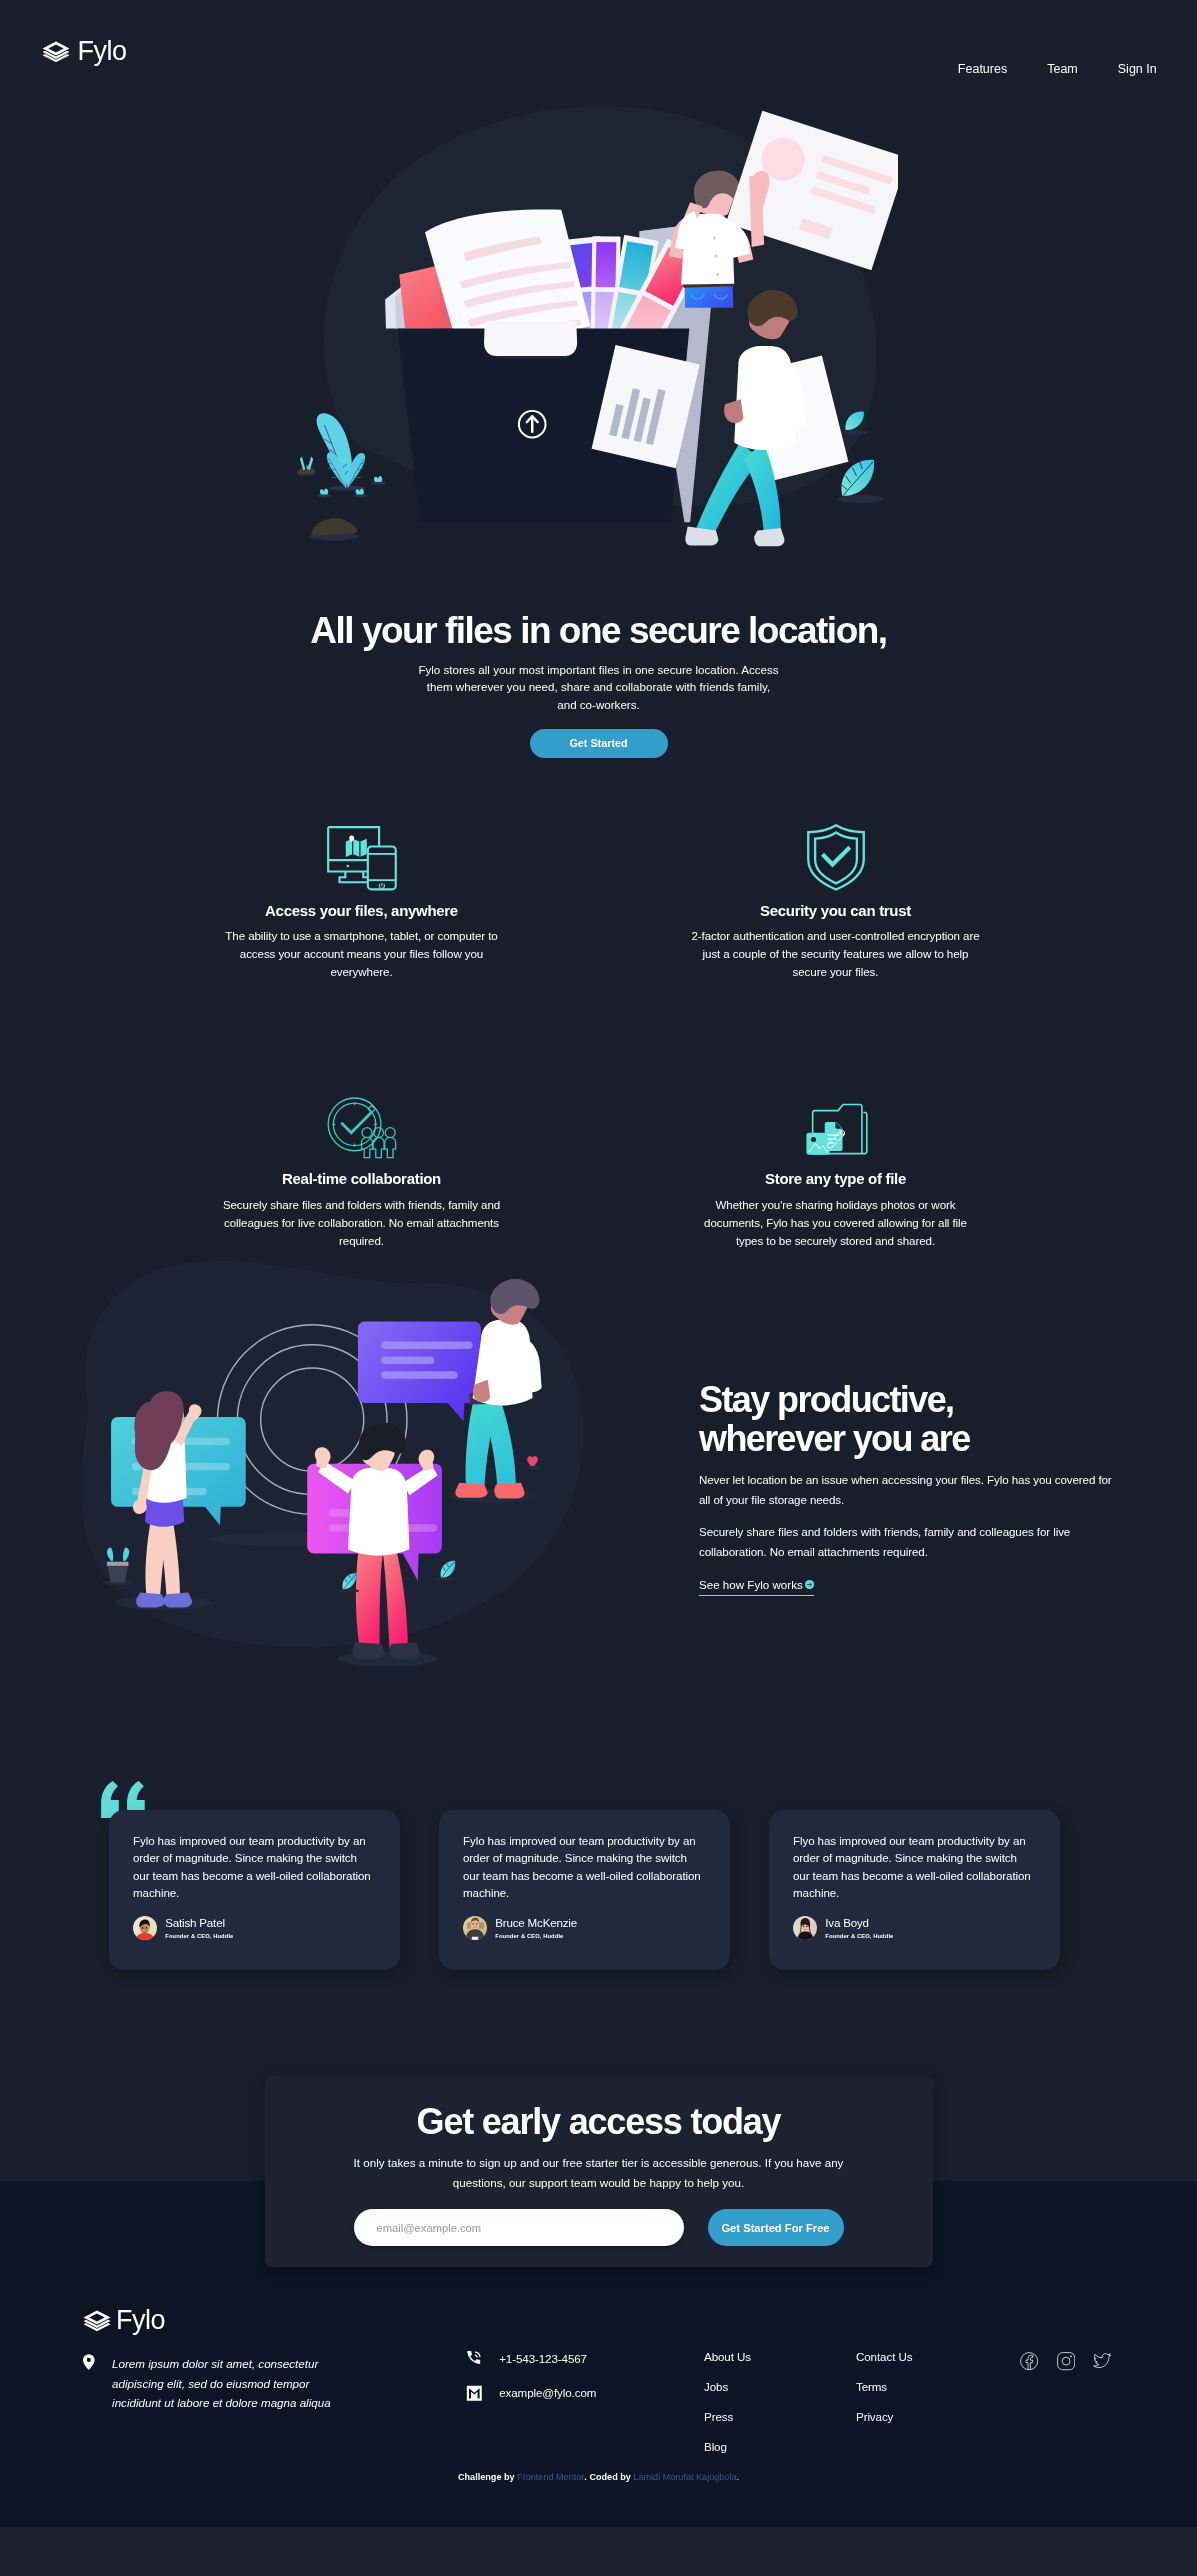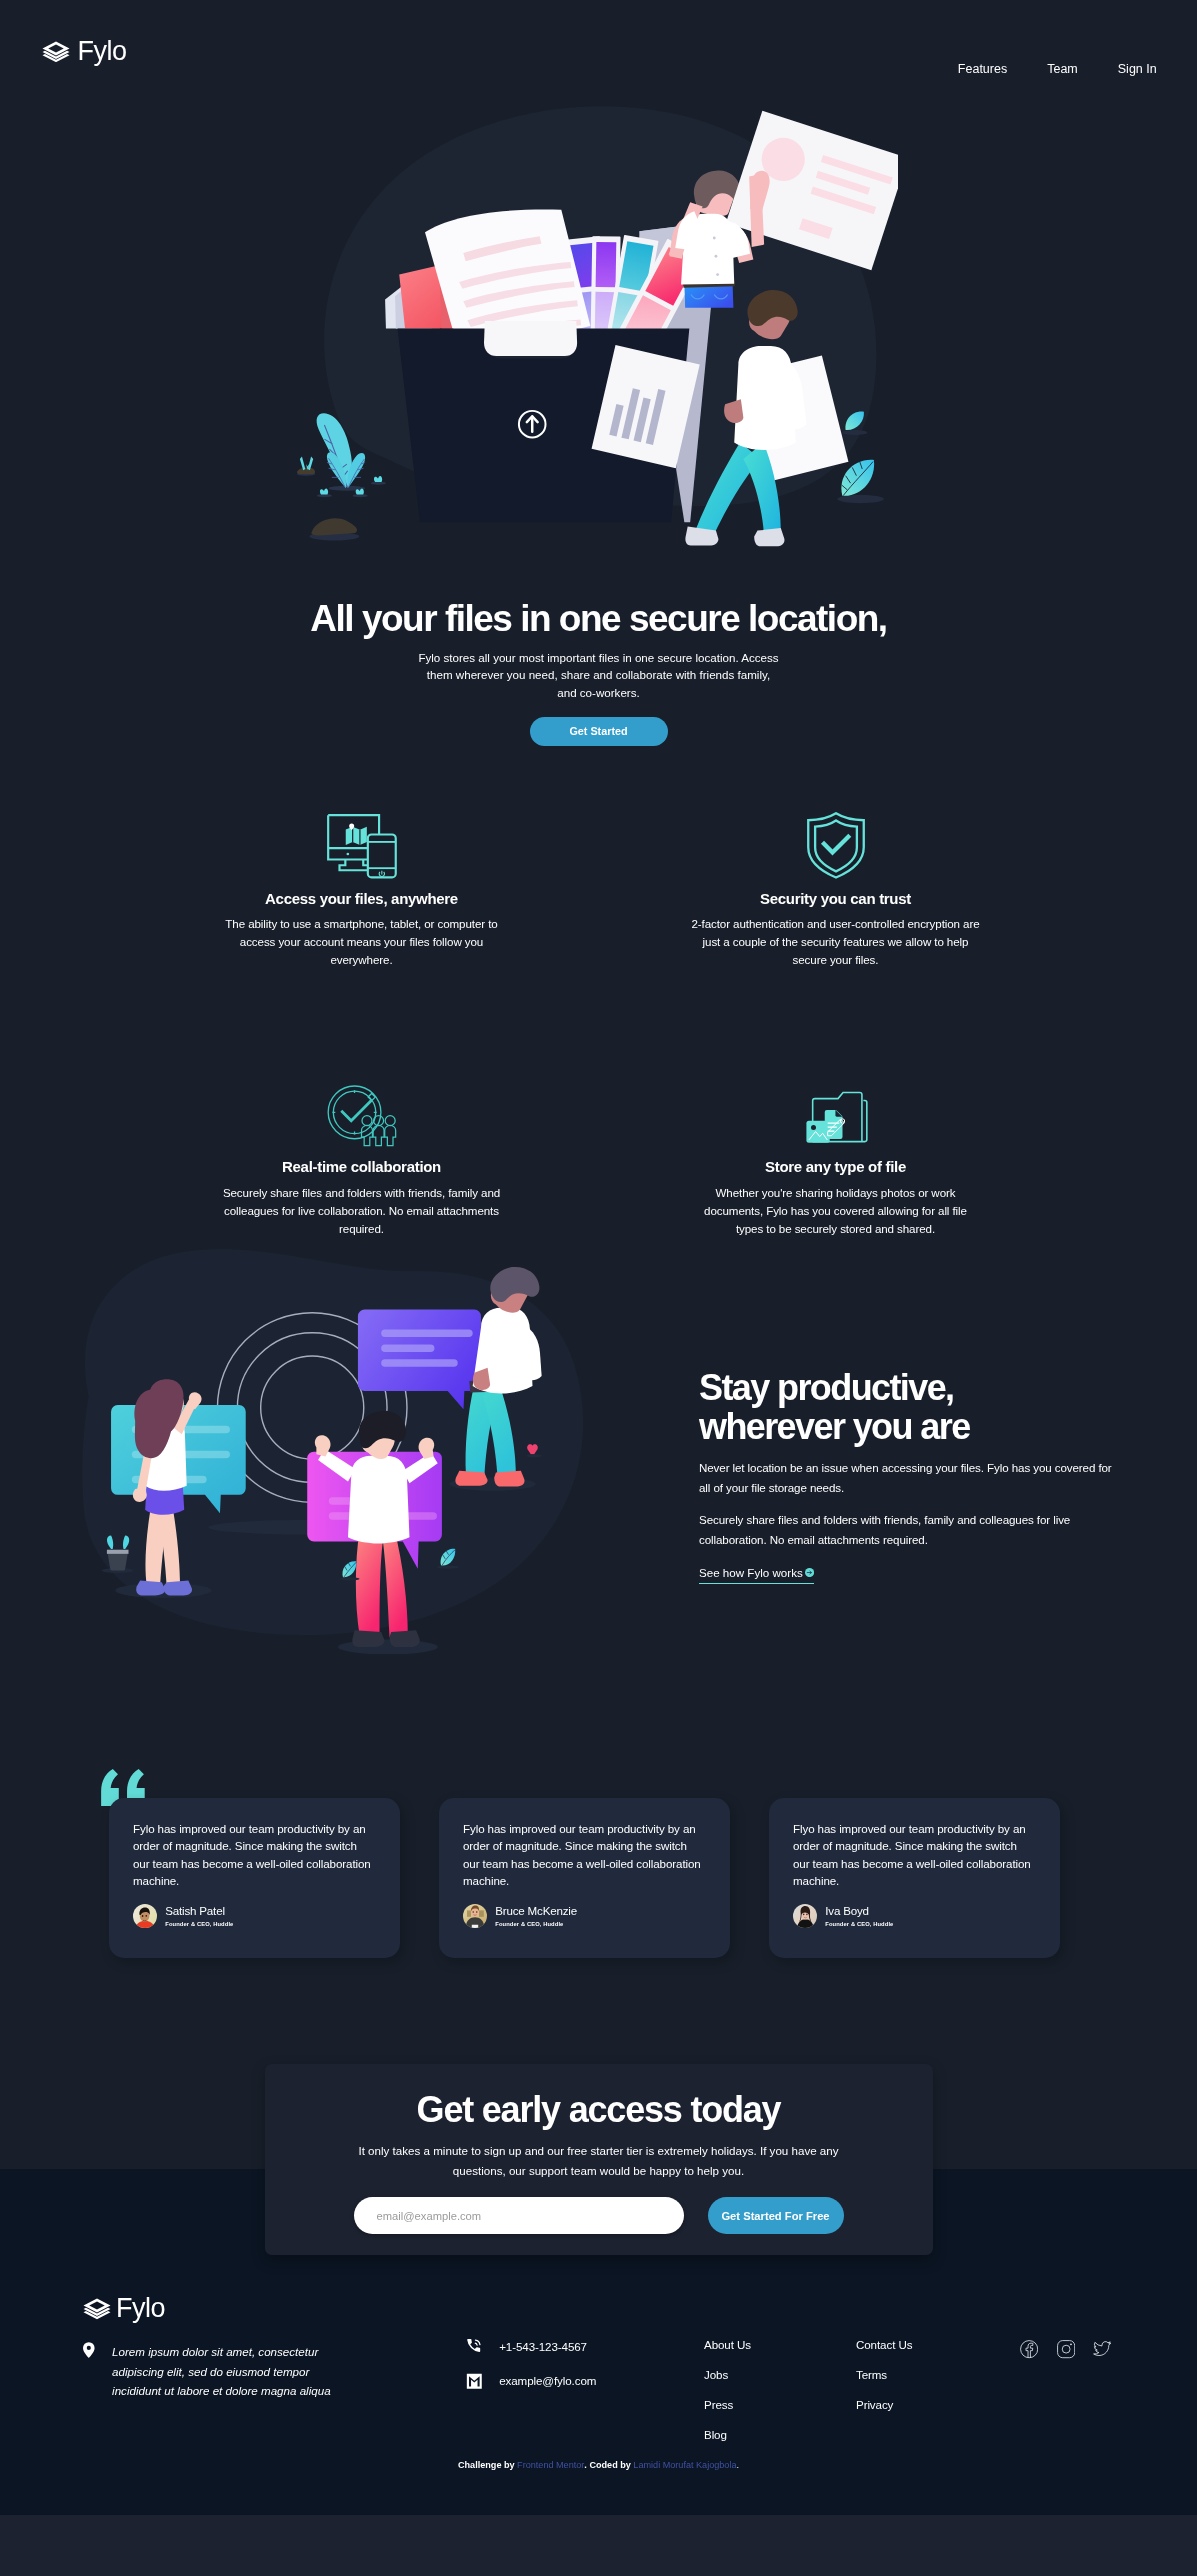--- a/index.html
+++ b/index.html
@@ -42,21 +42,21 @@
     background:var(--bg-main);
     text-align:center;
     padding-bottom:50px;
     position:relative;
   }
   .hero-illu{width:611px;margin:0 0 0 287px;display:block;}
   .hero h1{
     font-size:37px;
     line-height:47px;
     font-weight:700;
-    margin-top:45px;
+    margin-top:57px;
     letter-spacing:-1.5px;
   }
   .hero p{
     font-size:11.6px;
     line-height:17.5px;
     width:364px;
     margin:6.7px auto 0;
     color:#fff;
   }
   .btn{
@@ -723,21 +723,21 @@
         </div>
       </div>
     </div>
 </section>
 
 <section class="ctasec">
   <div class="bg-top"></div>
   <div class="bg-bottom"></div>
   <div class="ctabox">
     <h2>Get early access today</h2>
-    <p>It only takes a minute to sign up and our free starter tier is extremely holidays. If you have any questions, our support team would be happy to help you.</p>
+    <p>It only takes a minute to sign up and our free starter tier is accessible generous. If you have any questions, our support team would be happy to help you.</p>
     <form class="ctaform">
       <input type="email" placeholder="email@example.com" style="">
       <button class="btn">Get Started For Free</button>
     </form>
   </div>
 </section>
 
 <footer class="footer">
   <div class="finner">
     <div class="flogo">

